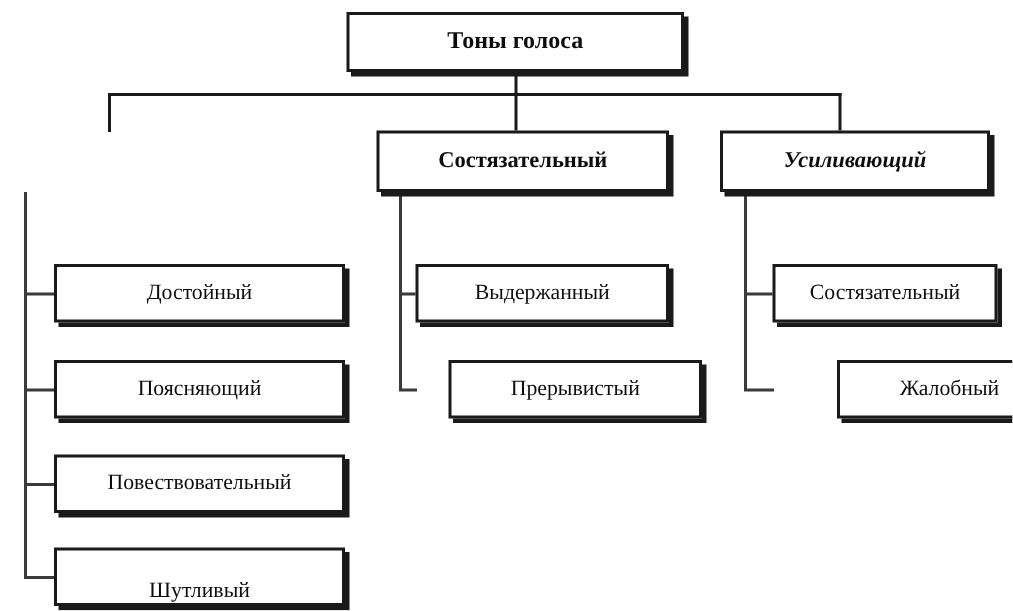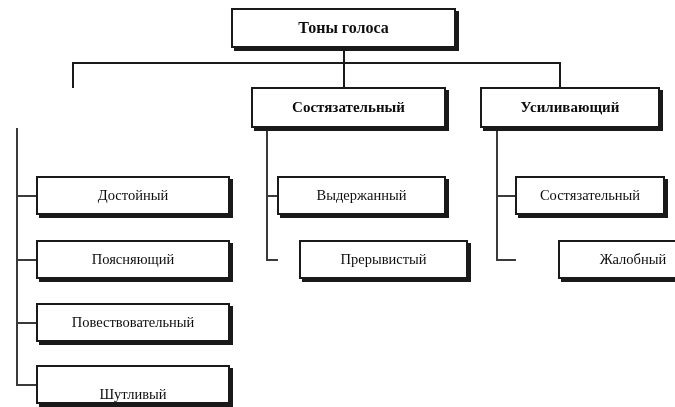--- a/index.html
+++ b/index.html
@@ -68,21 +68,21 @@
 
   <div class="connector v" style="left:72px; top:62px; width:2px; height:26px;"></div>
   <div class="connector v" style="left:343px; top:62px; width:2px; height:26px;"></div>
   <div class="connector v" style="left:559px; top:62px; width:2px; height:26px;"></div>
 
 
   <div class="node level-1" style="left:251px; top:87px; width:195px; height:41px;">
     <span>Состязательный</span>
   </div>
 
-  <div class="node level-1" style="left:480px; top:87px; width:180px; height:41px;">
+  <div class="node level-1" style="left:480px; top:87px; width:180px; height:41px;font-style:italic;">
     <span>Усиливающий</span>
   </div>
 
   <div class="connector thin v" style="left:16px; top:128px; width:1.5px; height:257px;"></div>
   <div class="connector thin h" style="left:16px; top:195px; width:21px; height:1.5px;"></div>
   <div class="connector thin h" style="left:16px; top:259px; width:21px; height:1.5px;"></div>
   <div class="connector thin h" style="left:16px; top:322px; width:21px; height:1.5px;"></div>
   <div class="connector thin h" style="left:16px; top:384px; width:21px; height:1.5px;"></div>
 
   <div class="node level-2" style="left:36px; top:176px; width:194px; height:39px;">

